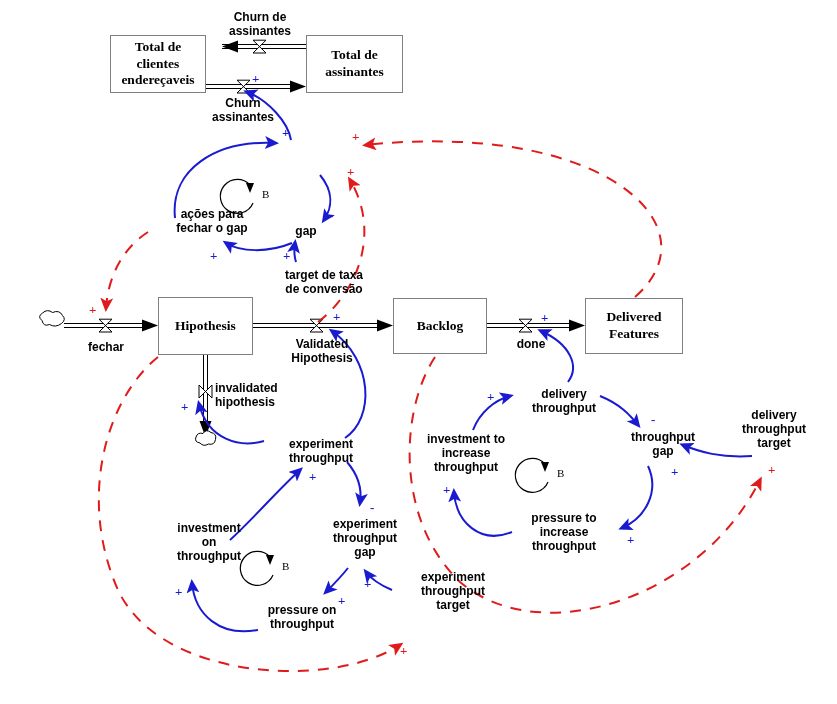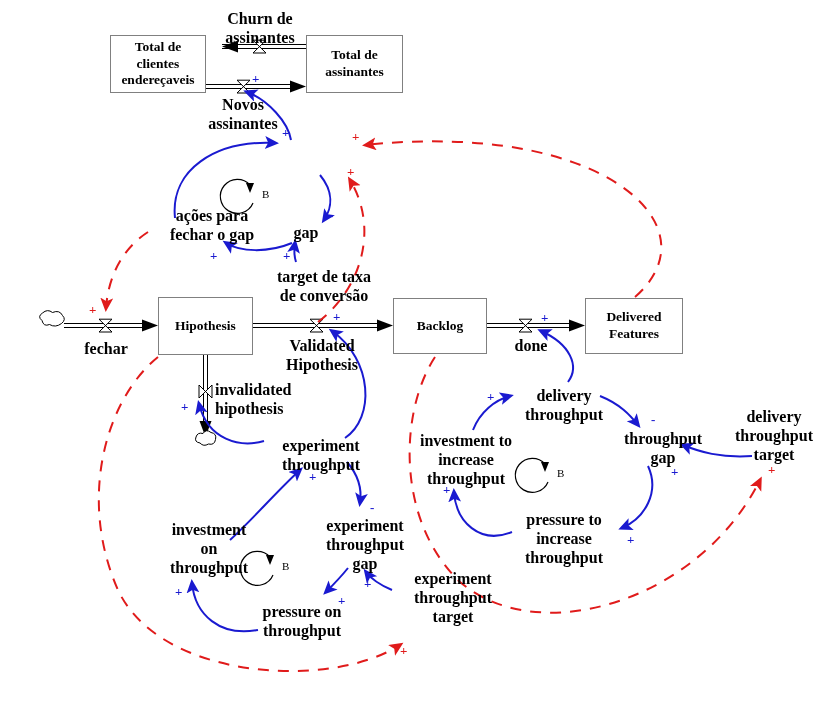--- a/index.html
+++ b/index.html
@@ -18,23 +18,23 @@
   }
   svg.layer {
     position: absolute;
     left: 0;
     top: 0;
     width: 837px;
     height: 704px;
   }
   .lbl {
     position: absolute;
-    font-family: Liberation Serif, serif;
+    font-family: Liberation Sans, sans-serif;
     font-weight: bold;
-    font-size: 16px;
+    font-size: 12px;
     color: #000000;
     text-align: center;
     line-height: 1.18;
     white-space: pre;
     letter-spacing: 0px;
   }
   .stock-box {
     position: absolute;
     border: 1px solid #808080;
     background: #ffffff;
@@ -226,21 +226,21 @@
 Features</span>
   </div>
 
   <div class="stock-box" style="left:393px; top:298px; width:94px; height:56px;">
     <span class="stock-label">Backlog</span>
   </div>
 
   <div class="lbl" style="left:215px; top:10px; width:90px;">Churn de
 assinantes</div>
 
-  <div class="lbl" style="left:198px; top:96px; width:90px;">Novos
+  <div class="lbl" style="left:198px; top:96px; width:90px;">Churn
 assinantes</div>
 
   <div class="lbl" style="left:81px; top:340px; width:50px;">fechar</div>
 
   <div class="lbl" style="left:274px; top:337px; width:96px;">Validated
 Hipothesis</div>
 
   <div class="lbl" style="left:215px; top:381px; width:92px; text-align:left;">invalidated
 hipothesis</div>
 

